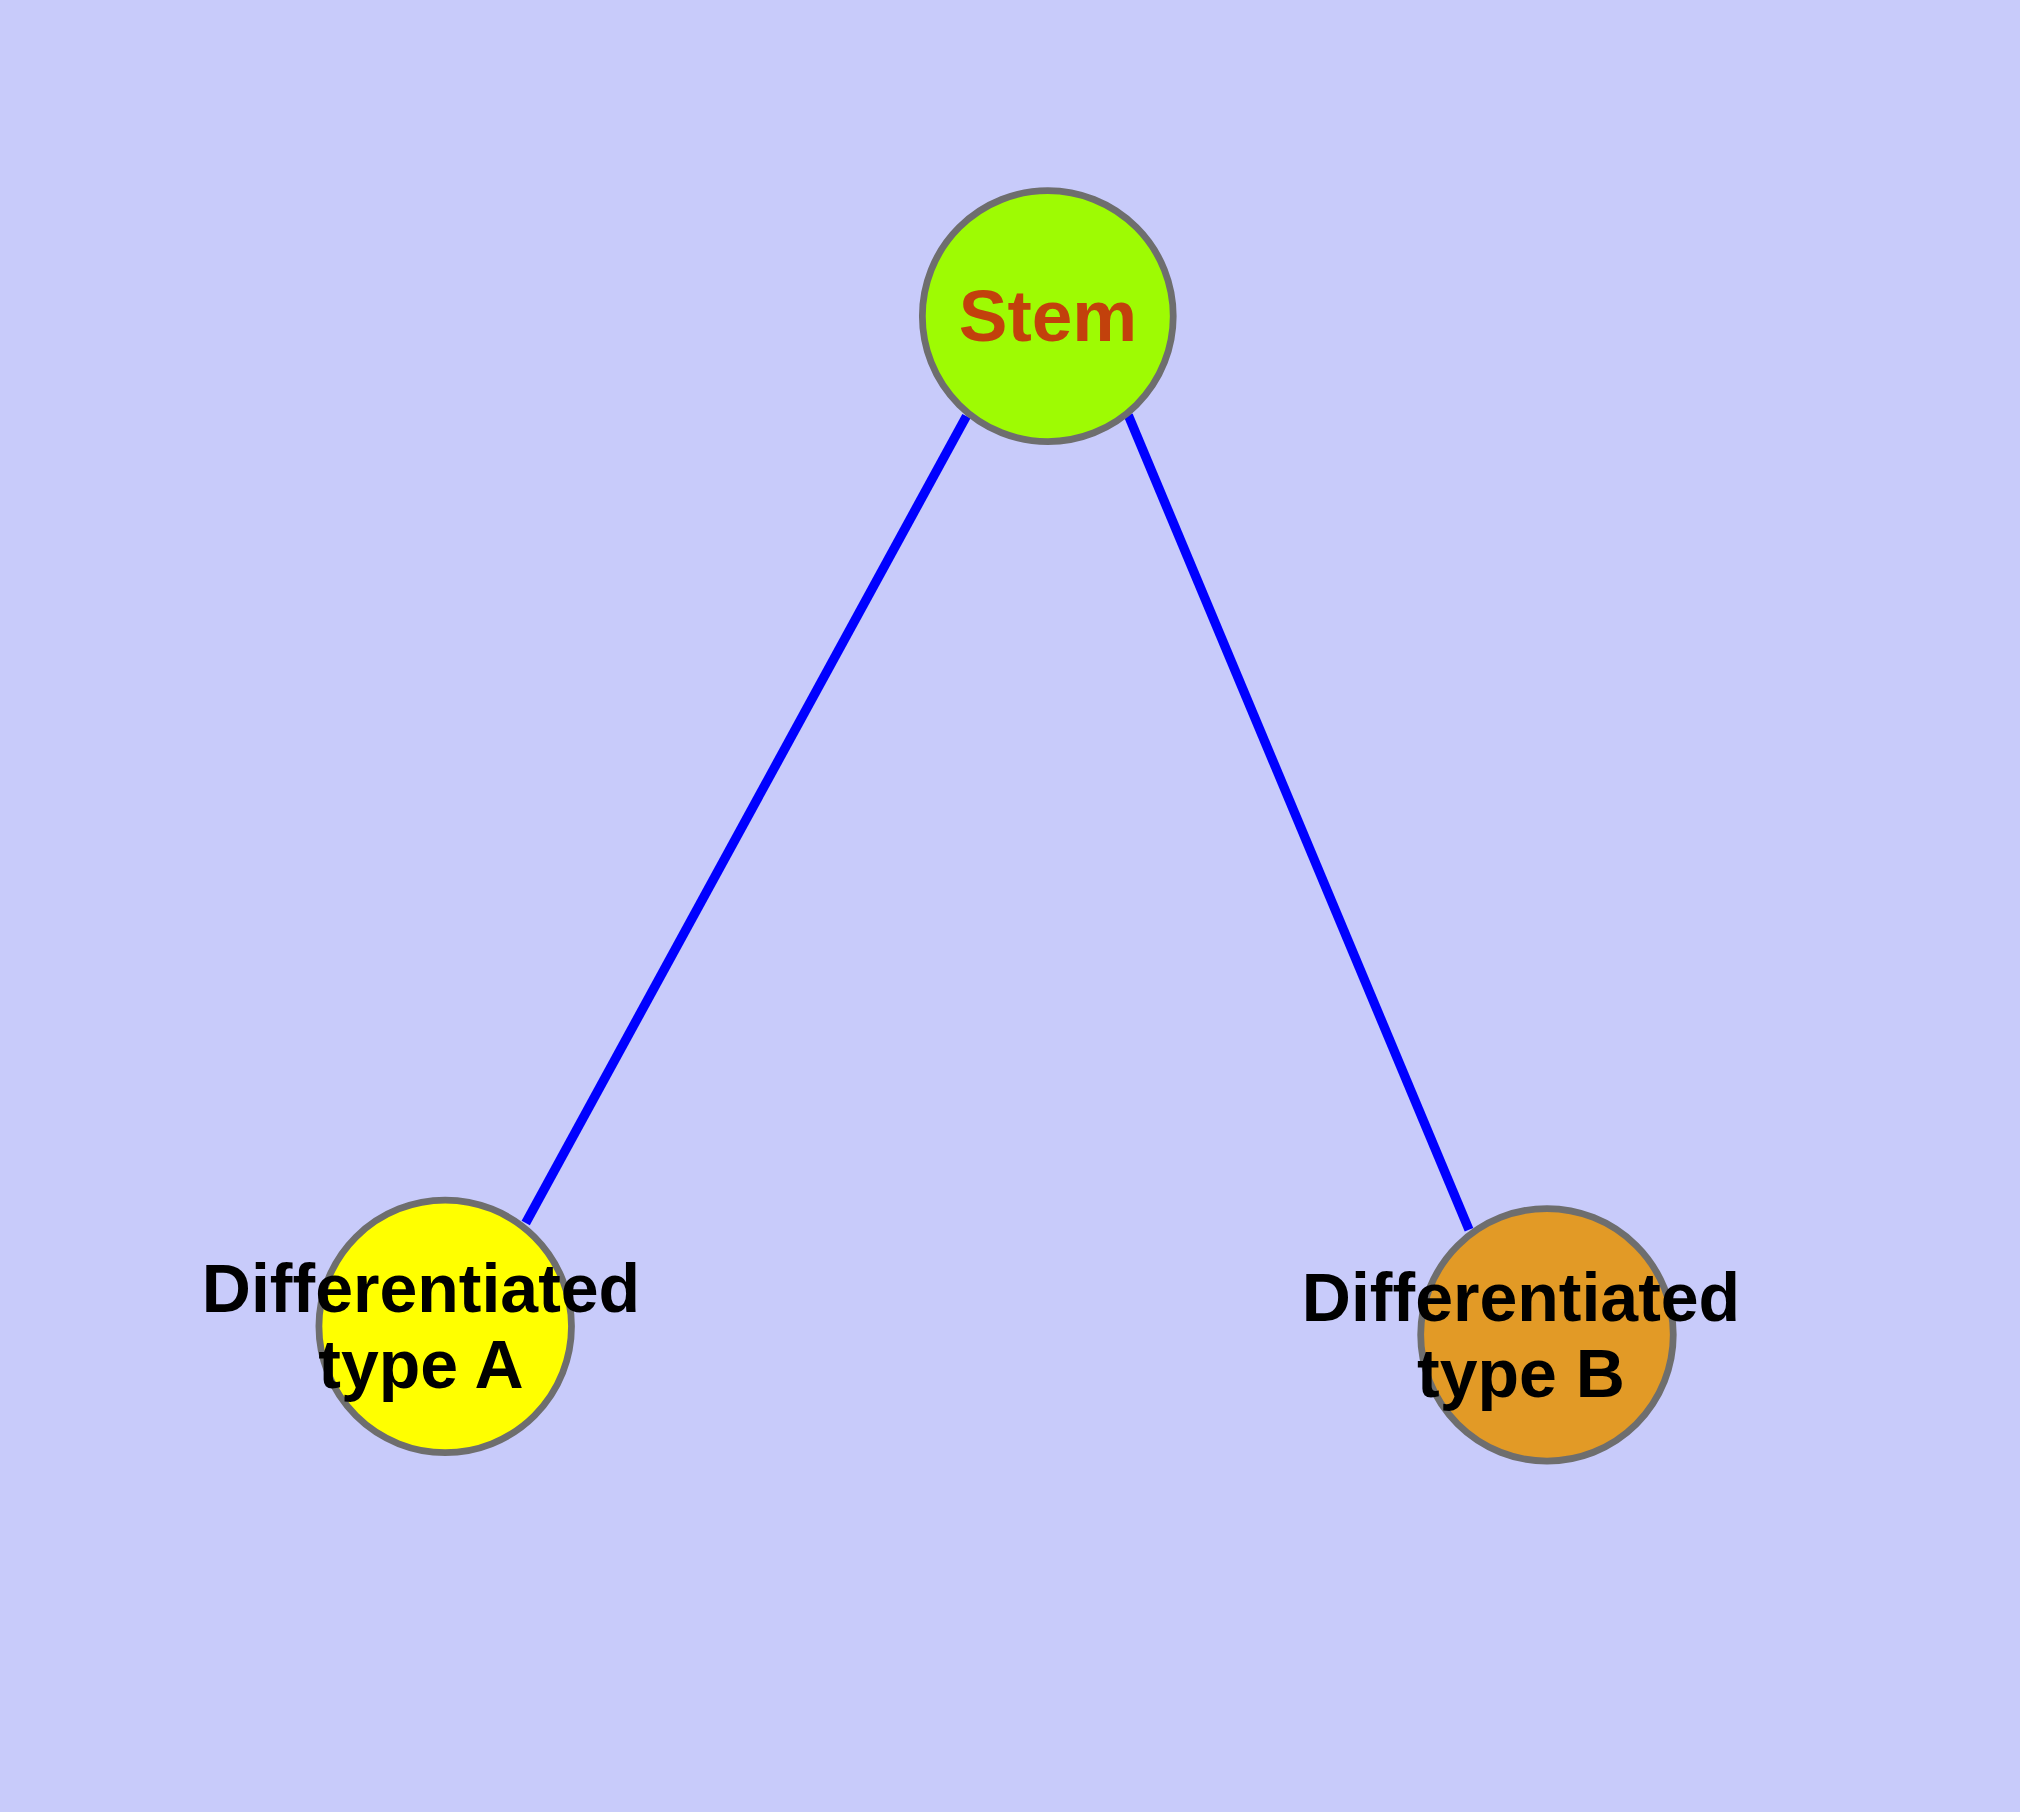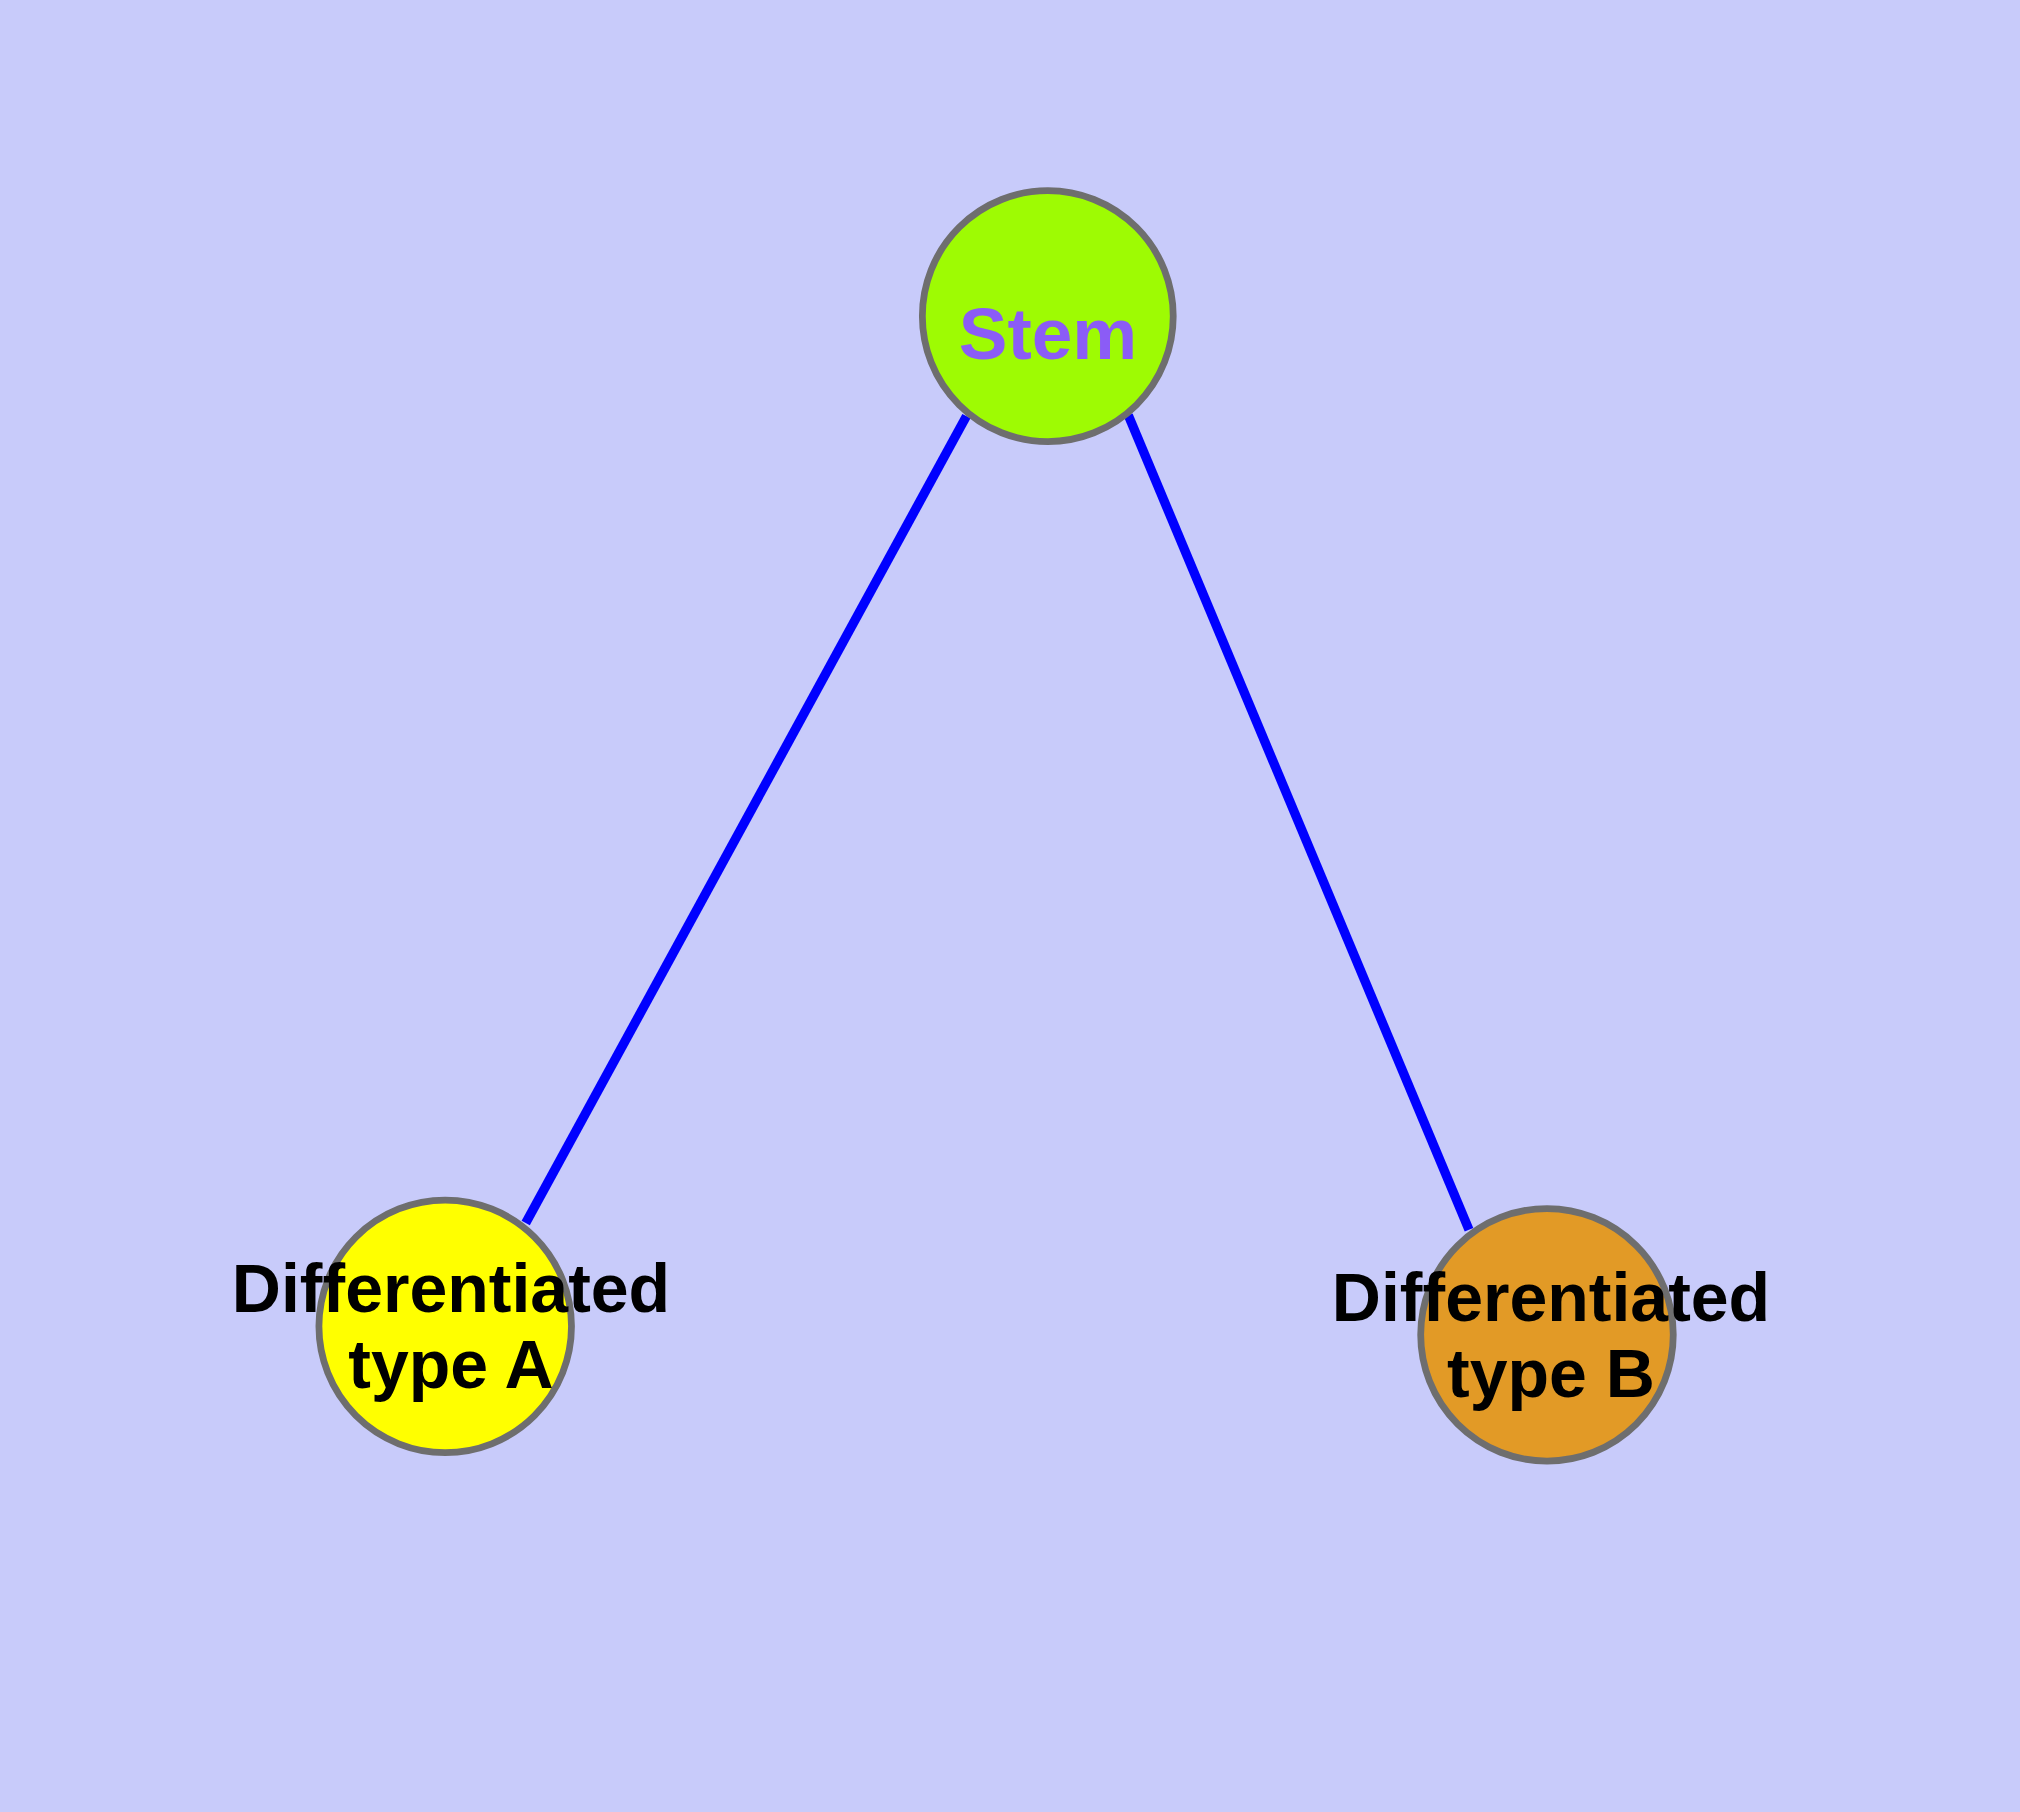--- a/index.html
+++ b/index.html
@@ -39,21 +39,20 @@
     line-height: 1.12;
     white-space: pre;
     pointer-events: none;
     transform: translate(-50%, -50%);
   }
   .node-label.stem {
     font-size: 73px;
   }
   .node-label.leaf {
     font-size: 68px;
-    margin-left: 30px;
   }
 </style>
 </head>
 <body>
 
 <div id="graph-canvas" style="width: 2021px; height: 1812px;">
 
   <div class="bg-plane" style="background: rgb(200, 203, 250);"></div>
 
   <svg id="graph-svg" viewBox="0 0 2384 2138" width="2021" height="1812">
@@ -62,21 +61,21 @@
         <line x1="1331" y1="490" x2="1733" y2="1451" stroke="#0000ff" stroke-width="11" stroke-linecap="butt"></line>
       </g>
     <g id="node-layer">
         <circle cx="1236" cy="373" r="148" fill="#9efb03" stroke="#6e6e6e" stroke-width="8"></circle>
         <circle cx="525" cy="1565" r="149" fill="#ffff00" stroke="#6e6e6e" stroke-width="8"></circle>
         <circle cx="1825" cy="1575" r="149" fill="#e29a26" stroke="#6e6e6e" stroke-width="8"></circle>
       </g>
   </svg>
 
   <div id="label-layer">
-      <div class="node-label stem" style="left: 1048px; top: 316px; color: #8b5cf6; margin-top: 18px;">Stem</div>
+      <div class="node-label stem" style="left: 1048px; top: 316px; color: #c2410c;">Stem</div>
       <div class="node-label leaf" style="left: 421px; top: 1326px; color: rgb(0, 0, 0);">Differentiated
 type A</div>
       <div class="node-label leaf" style="left: 1521px; top: 1335px; color: rgb(0, 0, 0);">Differentiated
 type B</div>
     </div>
 
 </div>
 
 
 </body></html>

